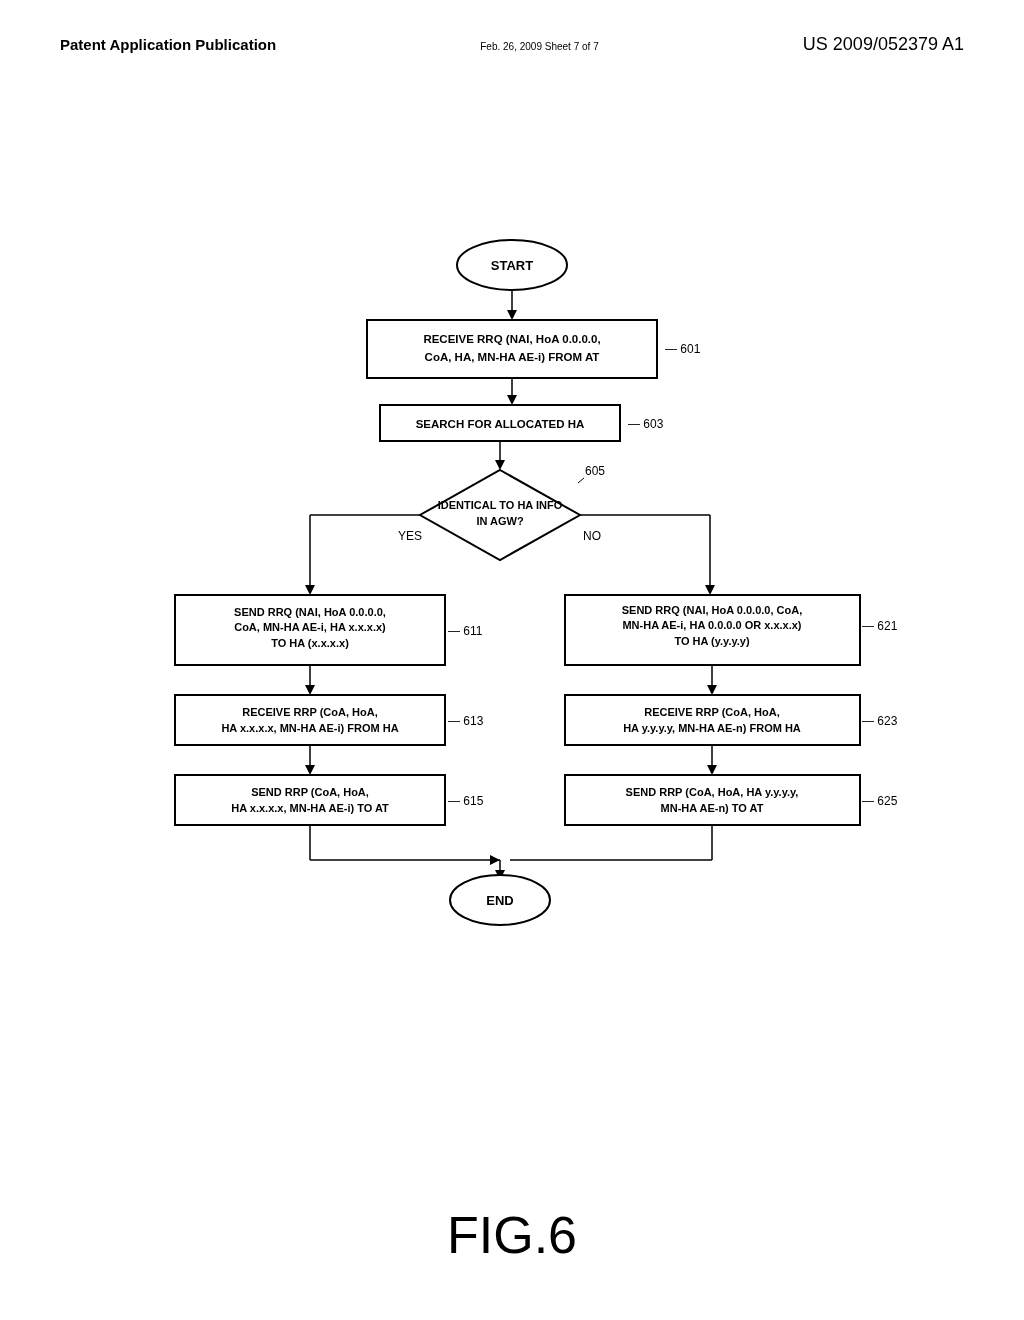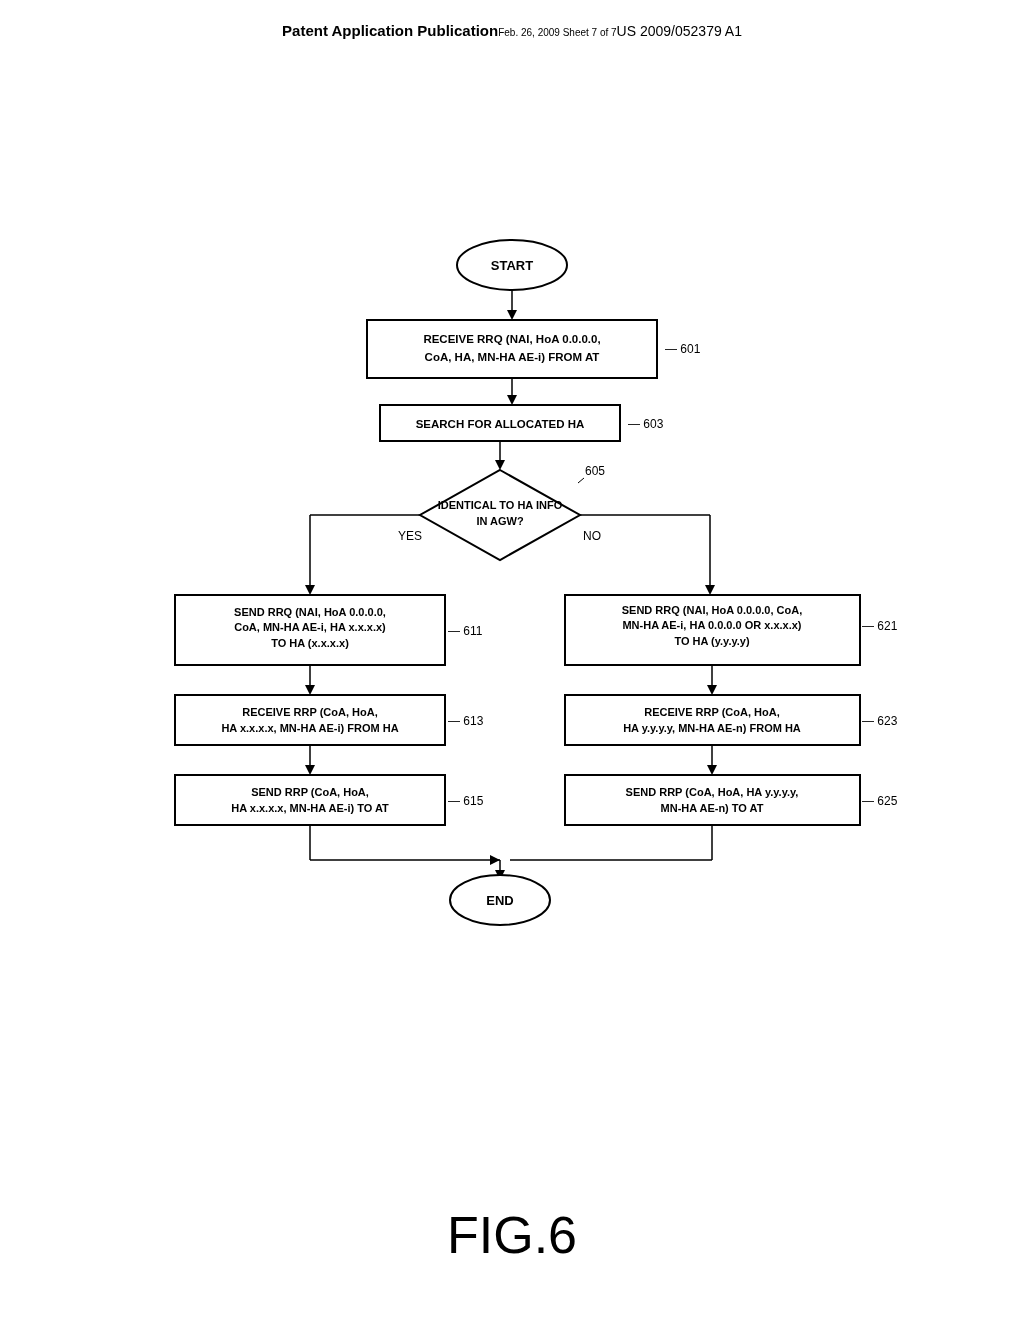--- a/index.html
+++ b/index.html
@@ -7,37 +7,37 @@
       width: 1024px;
       height: 1320px;
       background: #fff;
       font-family: Arial, sans-serif;
       position: relative;
       overflow: hidden;
     }
 
     .page-header {
       display: flex;
-      justify-content: center;
+      justify-content: space-between;
       align-items: baseline;
-      padding: 22px 60px 10px 60px;
+      padding: 34px 60px 10px 60px;
       border-bottom: none;
     }
 
     .header-left {
       font-size: 15px;
       font-weight: bold;
     }
 
     .header-center {
       font-size: 10px;
     }
 
     .header-right {
-      font-size: 14px;
+      font-size: 18px;
     }
 
     
     .diagram-svg {
       position: absolute;
       top: 100px;
       left: 0;
       width: 1024px;
       height: 1050px;
     }

